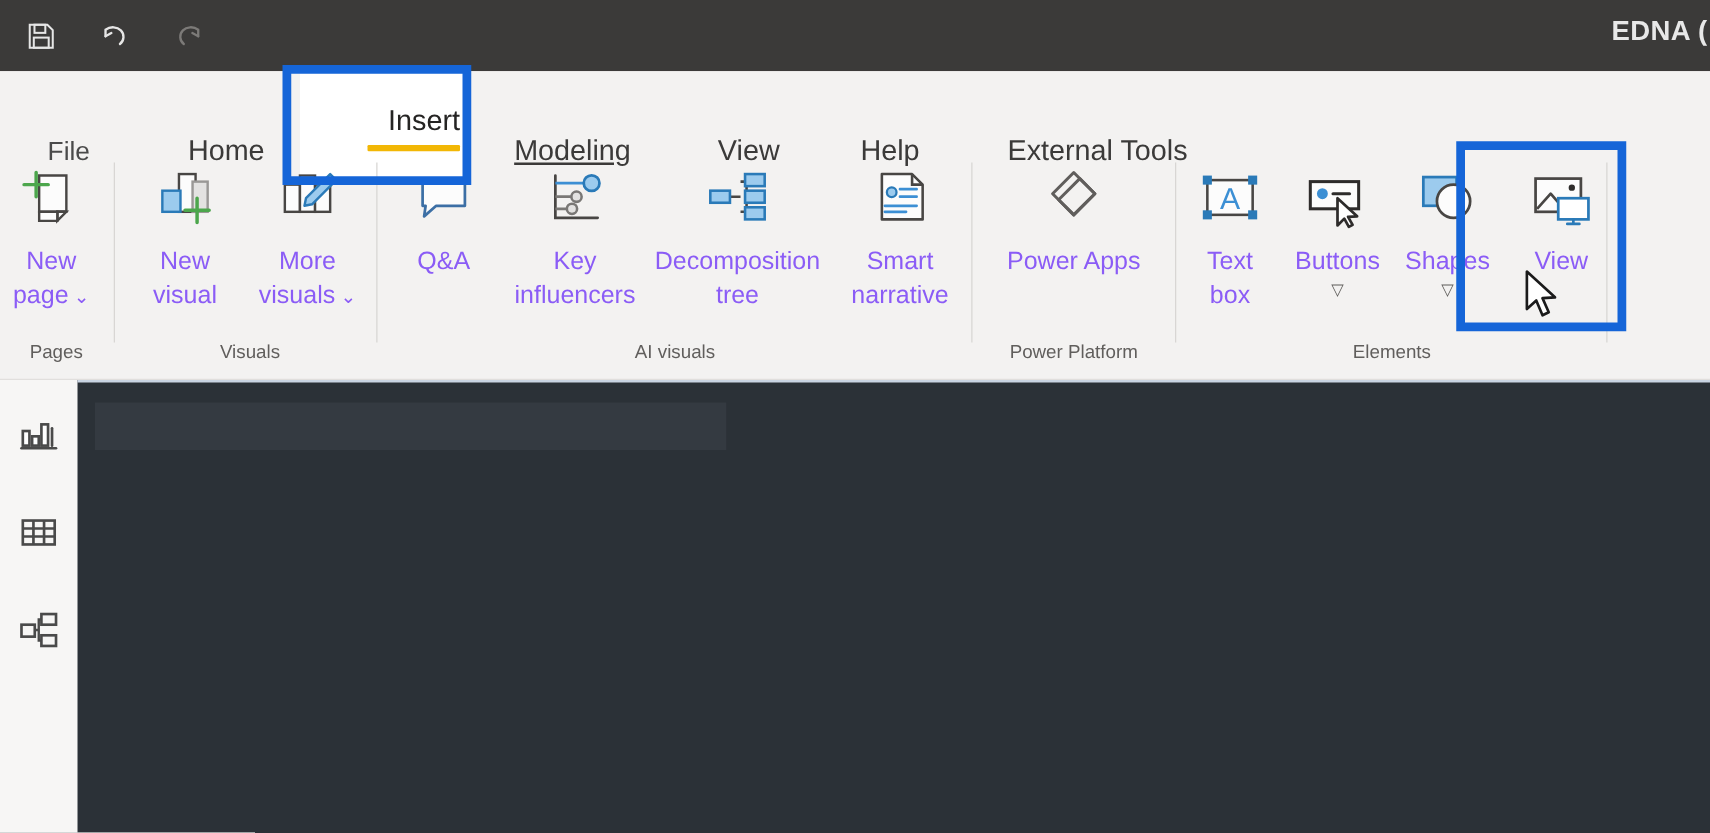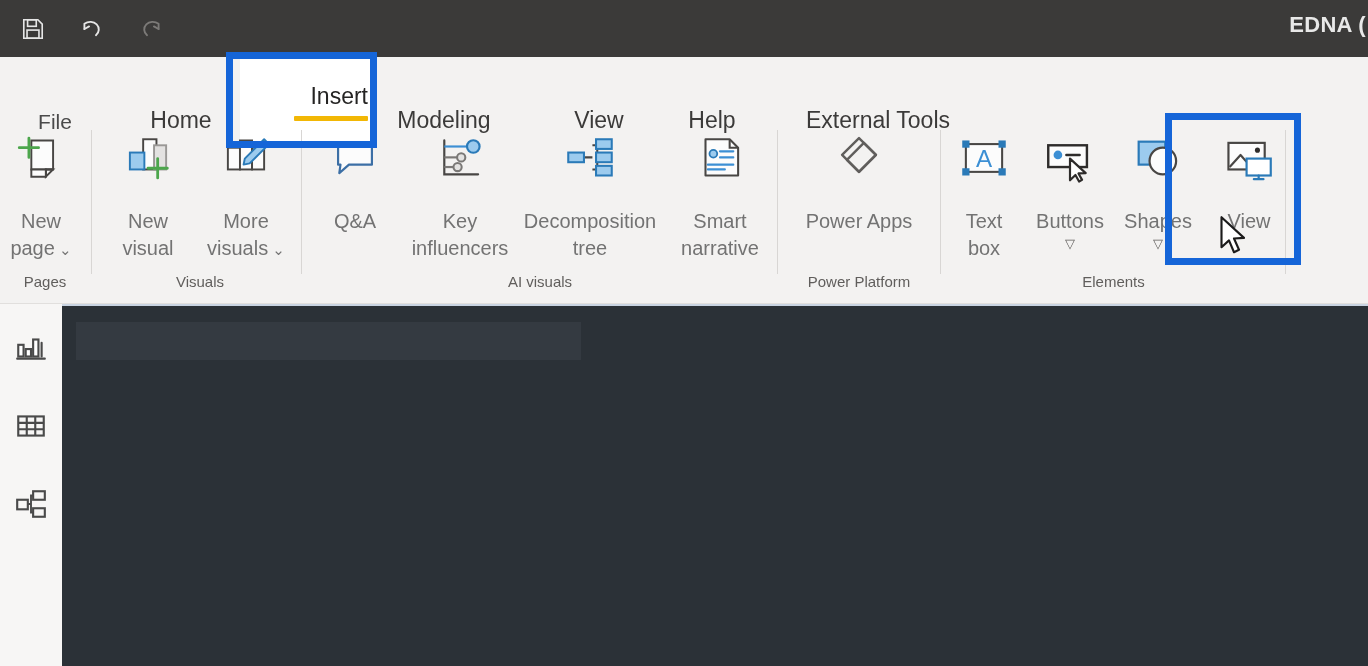--- a/index.html
+++ b/index.html
@@ -142,24 +142,24 @@
     padding-top: 8px;
     position: relative;
   }
   .btn .ico {
     height: 62px;
     display: flex;
     align-items: center;
     justify-content: center;
   }
   .btn .lbl {
-    margin-top: 16px;
+    margin-top: 4px;
     font-size: 20px;
     line-height: 1.33;
-    color: #737373;
+    color: #8b5cf6;
     text-align: center;
     white-space: pre-line;
   }
   .btn .caret {
     font-size: 13px;
     color: #605e5c;
     line-height: 1;
     margin-top: 2px;
   }
   .lbl-inline-caret::after {
@@ -262,21 +262,21 @@
       <div class="tab file" style="left:18px;width:62px;">
         <span>File</span>
       </div>
       <div class="tab" style="left:129px;width:92px;">
         <span>Home</span>
       </div>
       <div class="tab active" style="left:240px;width:122px;">
         <span>Insert</span>
         <span class="tab-underline"></span>
       </div>
-      <div class="tab" style="left:374px;width:128px;">
+      <div class="tab" style="left:388px;width:128px;text-decoration:underline;">
         <span>Modeling</span>
       </div>
       <div class="tab" style="left:671px;width:70px;">
         <span>Help</span>
       </div>
       <div class="tab" style="left:558px;width:70px;">
         <span>View</span>
       </div>
       <div class="tab" style="left:790px;width:164px;">
         <span>External Tools</span>

